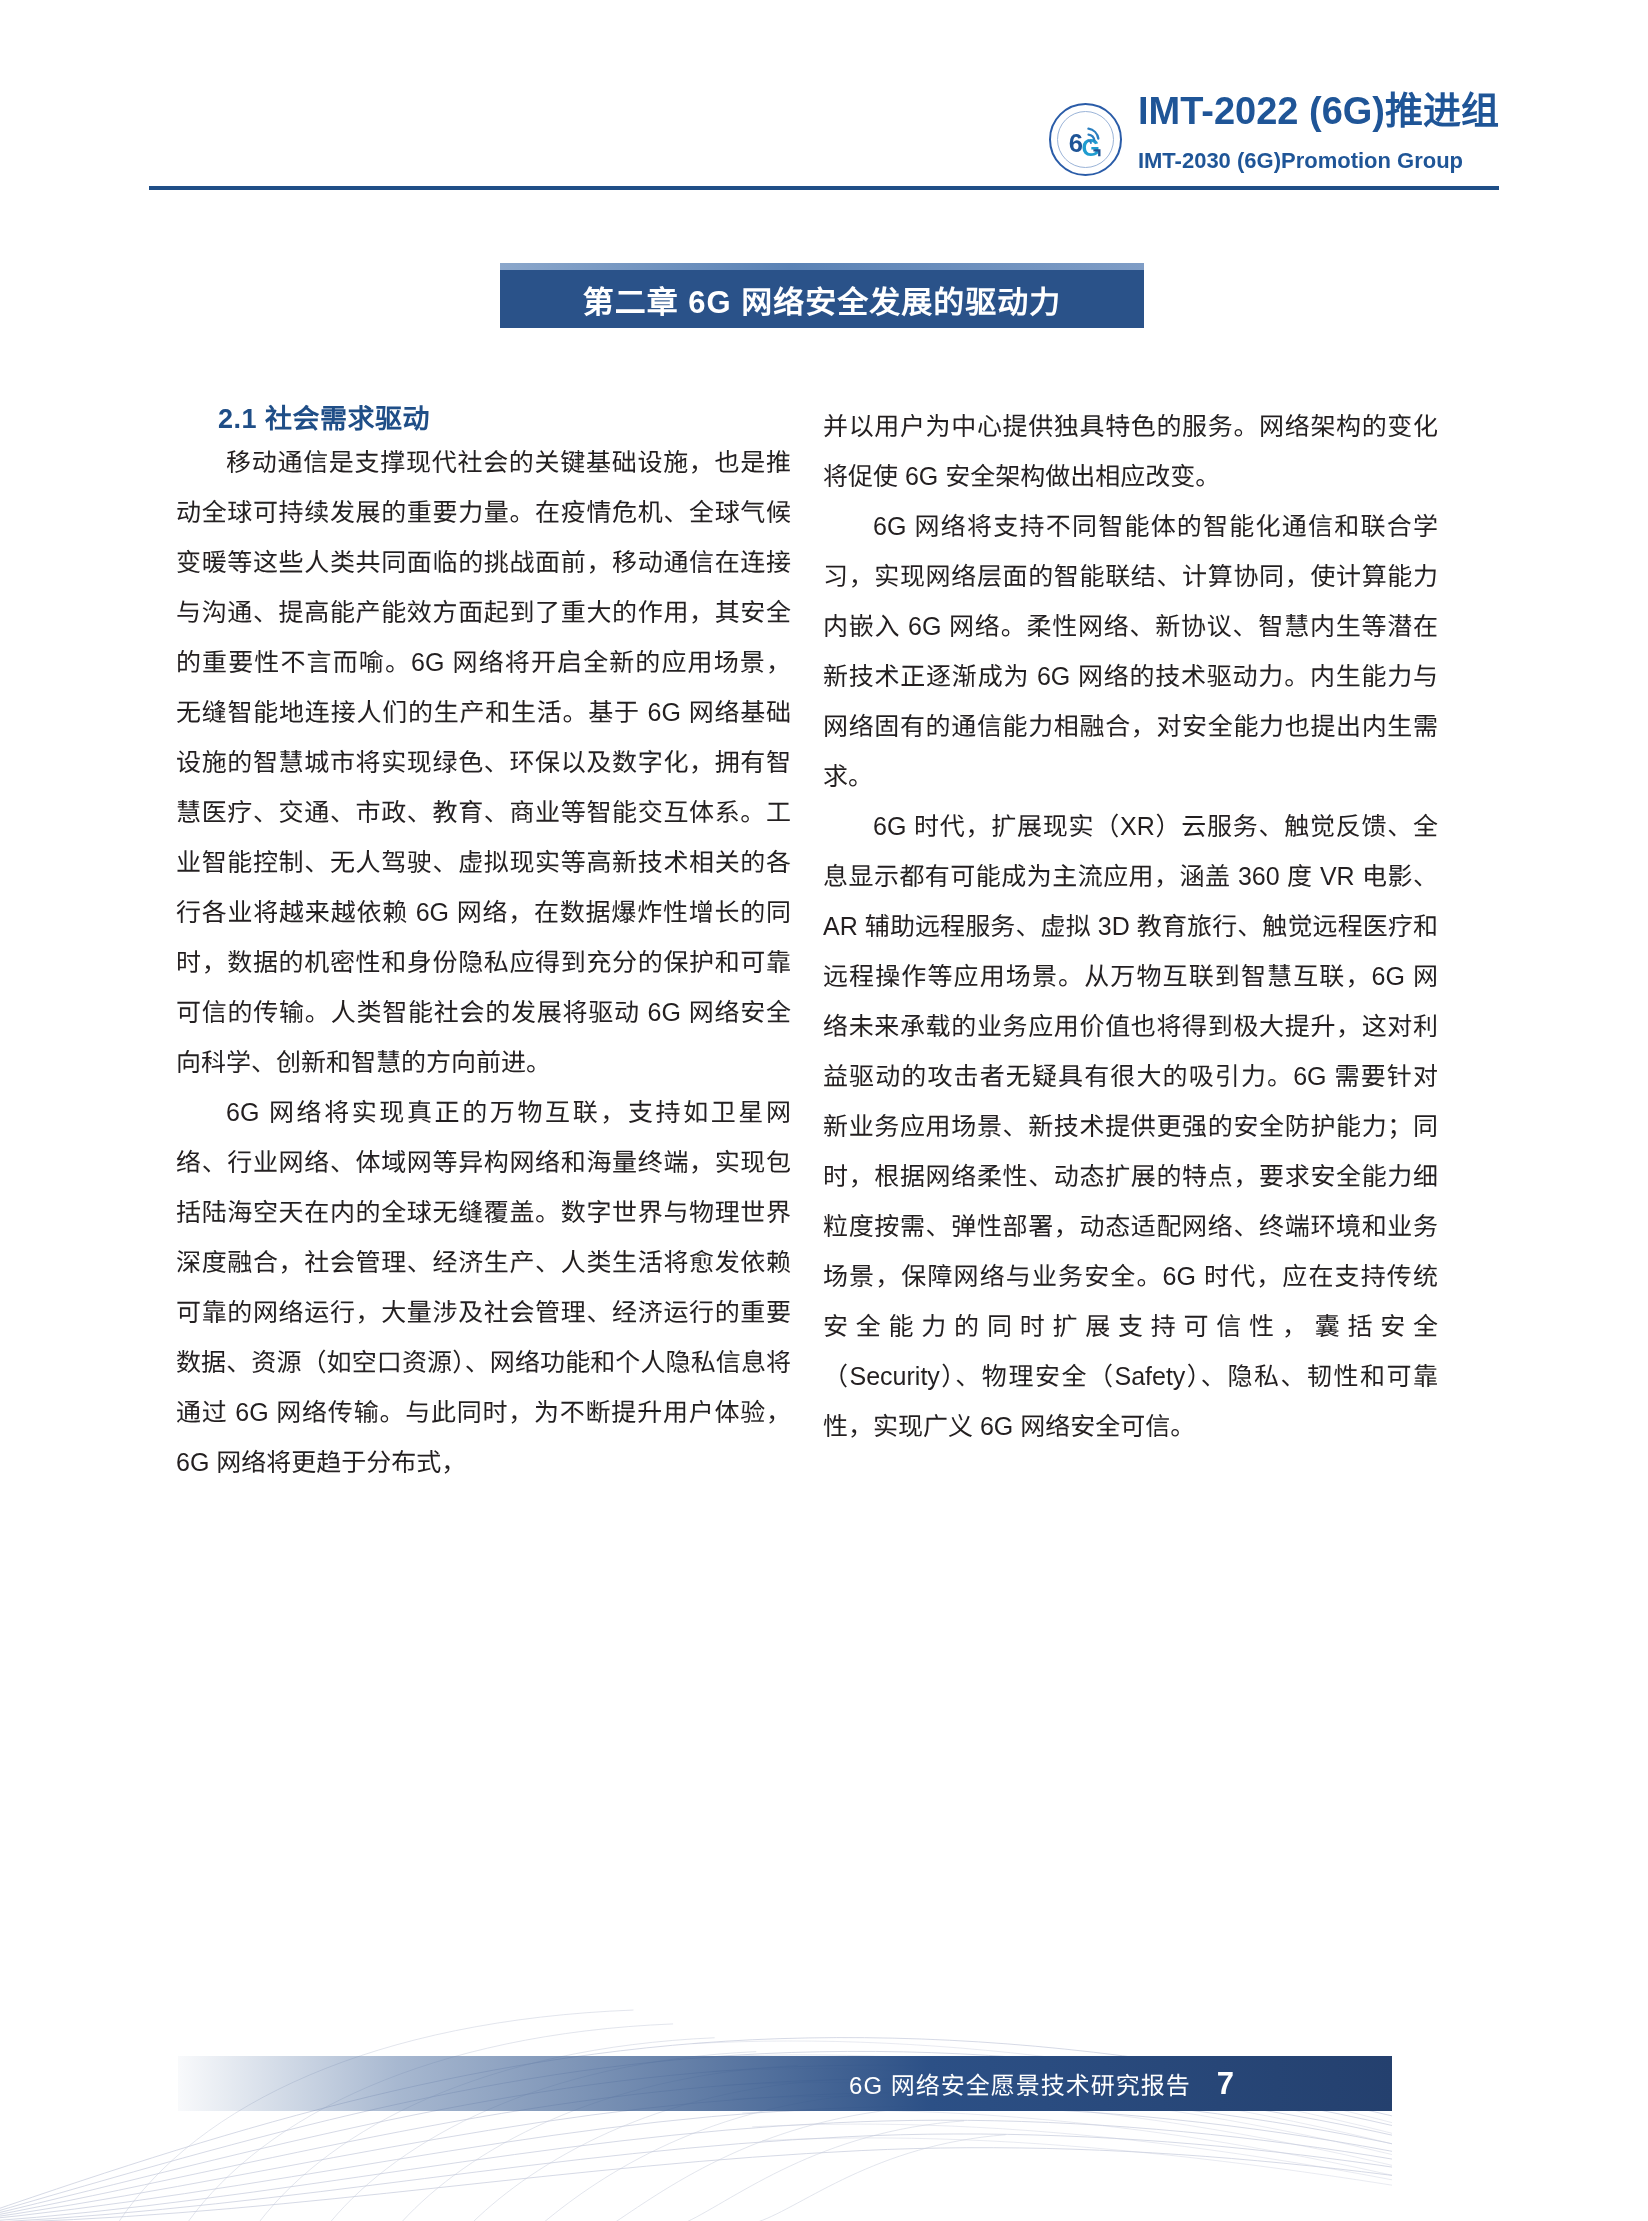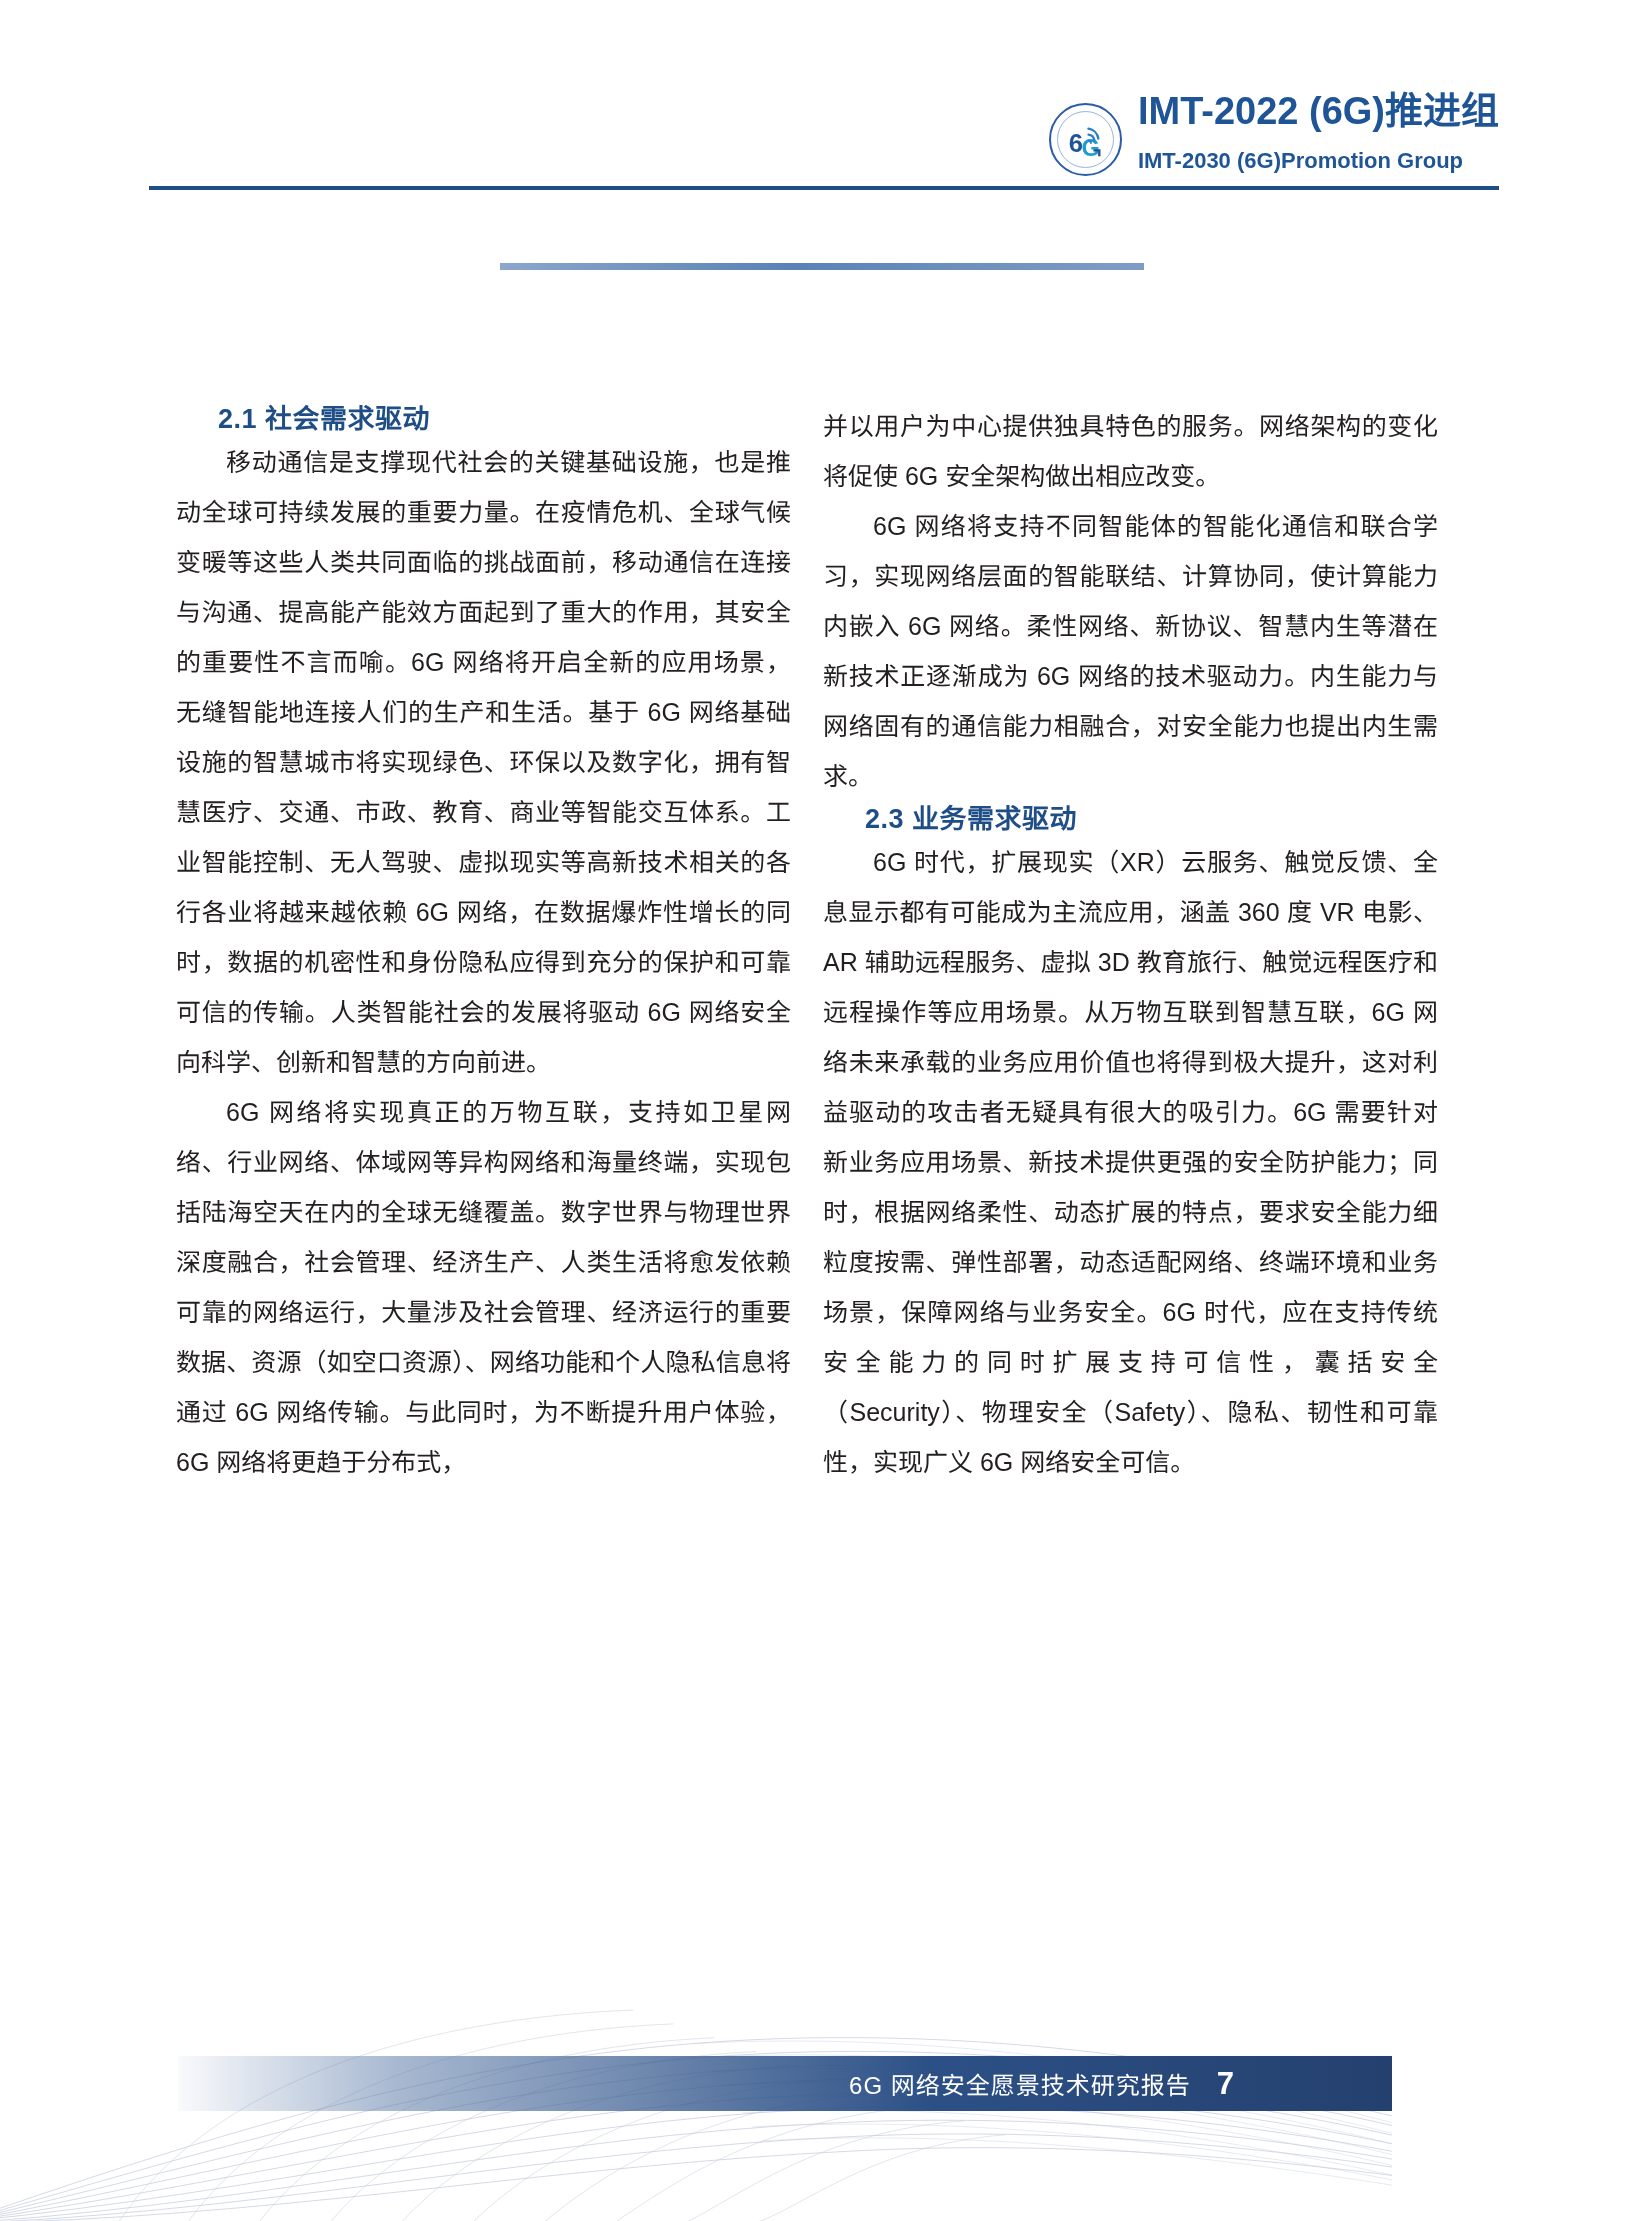--- a/index.html
+++ b/index.html
@@ -212,36 +212,38 @@
       <div class="logo-text-block">
         <div class="logo-title">IMT-2022 (6G)推进组</div>
         <div class="logo-subtitle">IMT-2030 (6G)Promotion Group</div>
       </div>
     </div>
     <div class="header-rule"></div>
   </div>
 
   <div class="chapter-banner">
     <div class="chapter-banner-top"></div>
+    <div class="chapter-banner-body">
+      <span class="chapter-title">第二章  6G 网络安全发展的驱动力</span>
+    </div>
   </div>
 
   <div class="columns">
 
     <div class="col">
       <h2 class="section-heading sp-2-1">2.1 社会需求驱动</h2>
       <p class="body-text indent gap-after-heading">移动通信是支撑现代社会的关键基础设施，也是推动全球可持续发展的重要力量。在疫情危机、全球气候变暖等这些人类共同面临的挑战面前，移动通信在连接与沟通、提高能产能效方面起到了重大的作用，其安全的重要性不言而喻。6G 网络将开启全新的应用场景，无缝智能地连接人们的生产和生活。基于 6G 网络基础设施的智慧城市将实现绿色、环保以及数字化，拥有智慧医疗、交通、市政、教育、商业等智能交互体系。工业智能控制、无人驾驶、虚拟现实等高新技术相关的各行各业将越来越依赖 6G 网络，在数据爆炸性增长的同时，数据的机密性和身份隐私应得到充分的保护和可靠可信的传输。人类智能社会的发展将驱动 6G 网络安全向科学、创新和智慧的方向前进。</p>
 
       <p class="body-text indent gap-after-heading">6G 网络将实现真正的万物互联，支持如卫星网络、行业网络、体域网等异构网络和海量终端，实现包括陆海空天在内的全球无缝覆盖。数字世界与物理世界深度融合，社会管理、经济生产、人类生活将愈发依赖可靠的网络运行，大量涉及社会管理、经济运行的重要数据、资源（如空口资源）、网络功能和个人隐私信息将通过 6G 网络传输。与此同时，为不断提升用户体验，6G 网络将更趋于分布式，</p>
     </div>
 
     <div class="col">
       <p class="body-text gap-para">并以用户为中心提供独具特色的服务。网络架构的变化将促使 6G 安全架构做出相应改变。</p>
       <p class="body-text indent">6G 网络将支持不同智能体的智能化通信和联合学习，实现网络层面的智能联结、计算协同，使计算能力内嵌入 6G 网络。柔性网络、新协议、智慧内生等潜在新技术正逐渐成为 6G 网络的技术驱动力。内生能力与网络固有的通信能力相融合，对安全能力也提出内生需求。</p>
 
-      <h2 class="section-heading sp-2-3">2.3 业务需求驱动</h2>
       <p class="body-text indent gap-after-heading">6G 时代，扩展现实（XR）云服务、触觉反馈、全息显示都有可能成为主流应用，涵盖 360 度 VR 电影、AR 辅助远程服务、虚拟 3D 教育旅行、触觉远程医疗和远程操作等应用场景。从万物互联到智慧互联，6G 网络未来承载的业务应用价值也将得到极大提升，这对利益驱动的攻击者无疑具有很大的吸引力。6G 需要针对新业务应用场景、新技术提供更强的安全防护能力；同时，根据网络柔性、动态扩展的特点，要求安全能力细粒度按需、弹性部署，动态适配网络、终端环境和业务场景，保障网络与业务安全。6G 时代，应在支持传统安全能力的同时扩展支持可信性，囊括安全（Security）、物理安全（Safety）、隐私、韧性和可靠性，实现广义 6G 网络安全可信。</p>
     </div>
   </div>
 
   <div class="footer-deco">
     <svg width="1648" height="416" viewBox="0 0 1665 420" xmlns="http://www.w3.org/2000/svg">
       <g stroke="#b9bfd4" stroke-width="0.8" fill="none" opacity="0.75">
         <path d="M-40 420 C 220 330, 470 250, 760 236 C 1060 222, 1380 276, 1700 392"></path>
         <path d="M-40 420 C 230 342, 480 264, 772 250 C 1070 236, 1386 288, 1700 400"></path>
         <path d="M-40 420 C 240 354, 492 278, 786 264 C 1082 250, 1394 300, 1700 408"></path>

